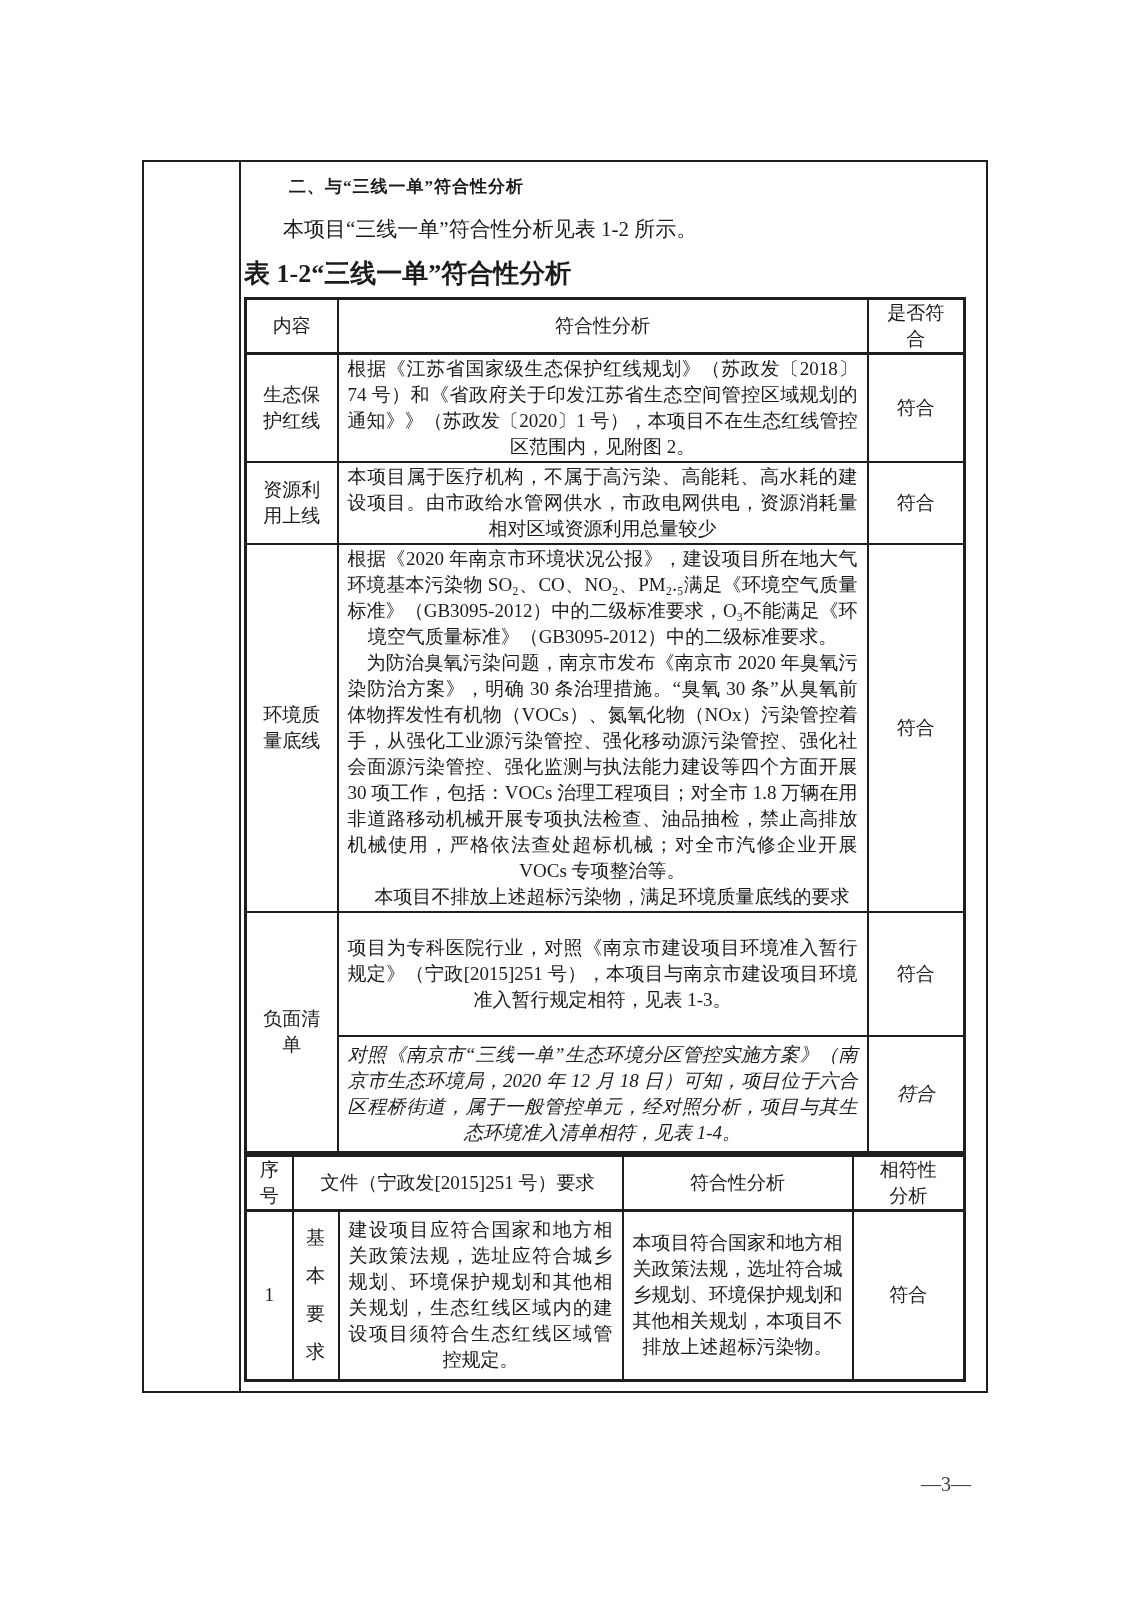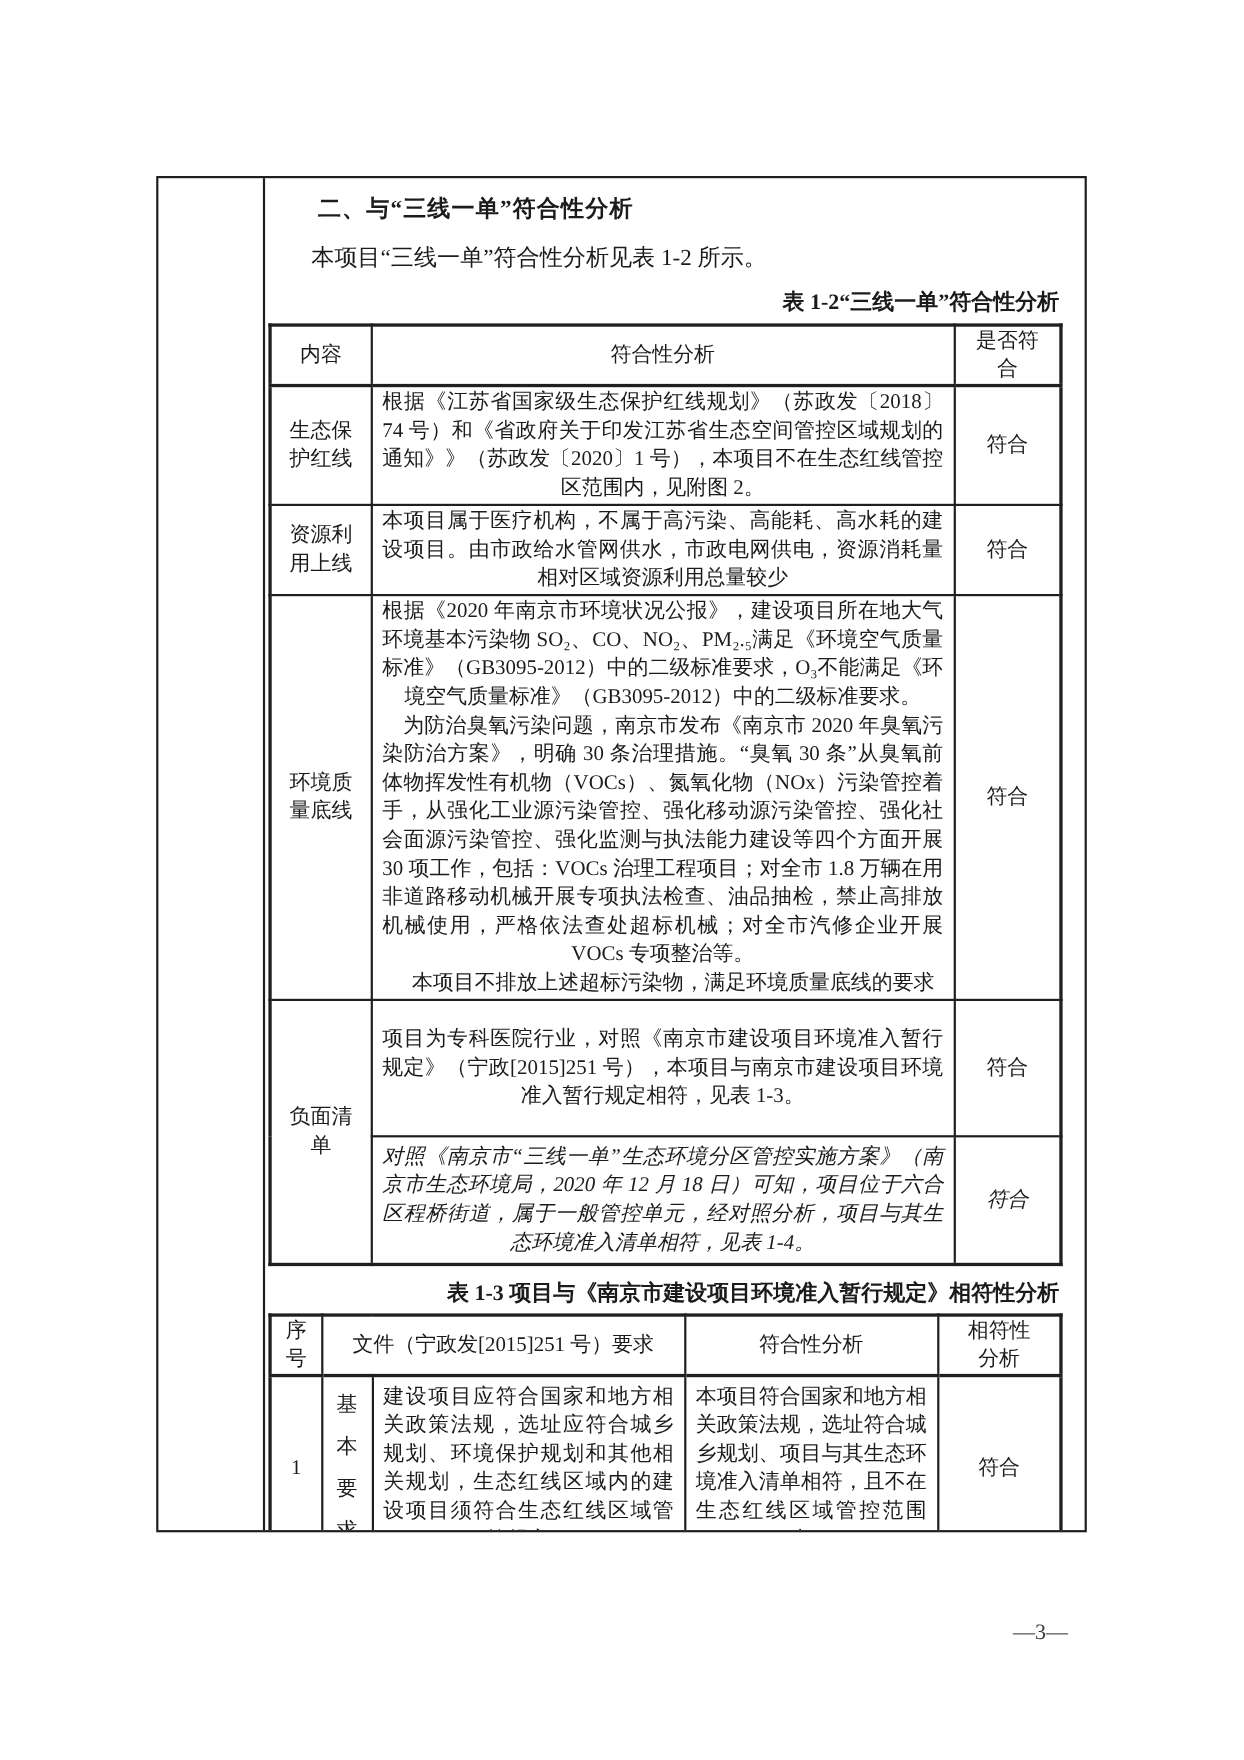--- a/index.html
+++ b/index.html
@@ -13,27 +13,27 @@
     position:absolute; left:142px; top:160px;
     width:842px; height:1229px;
     border:2px solid #1f1f1f;
     display:flex;
   }
   .left-col { width:95px; flex:none; border-right:2px solid #1f1f1f; }
   .content { flex:1; overflow:hidden; }
 
   .section-heading {
     margin:13px 0 0 48px;
-    font-size:21px; font-weight:bold; letter-spacing:1px;
+    font-size:17px; font-weight:bold; letter-spacing:1px;
   }
   .intro { margin:17px 0 0 42px; font-size:21px; }
 
   .tbl-title {
     width:719px; margin:13px 0 6px 3px;
-    text-align:right; font-weight:bold; font-size:20px;
+    text-align:left; font-weight:bold; font-size:26px;
   }
   .t13-title { margin-top:11px; margin-bottom:5px; }
 
   table {
     border-collapse:collapse; table-layout:fixed;
     width:719px; margin-left:3px;
     font-size:19px; line-height:26px;
   }
   table, td, th { border:2px solid #1f1f1f; }
   table { border-width:3px; }
@@ -126,21 +126,20 @@
       </tr>
       <tr class="h-r4b">
         <td class="analysis">
           <p>对照《南京市“三线一单”生态环境分区管控实施方案》（南京市生态环境局，2020 年 12 月 18 日）可知，项目位于六合区程桥街道，属于一般管控单元，经对照分析，项目与其生态环境准入清单相符，见表 1-4。</p>
         </td>
         <td class="center">符合</td>
       </tr>
     </tbody>
       </table>
 
-    <div class="tbl-title t13-title">表 1-3 项目与《南京市建设项目环境准入暂行规定》相符性分析</div>
 
     <table>
       <colgroup>
           <col style="width:47px">
           <col style="width:46px">
           <col style="width:284px">
           <col style="width:230px">
           <col style="width:112px">
         </colgroup>
       <tbody>
@@ -155,21 +154,21 @@
       <tr class="h-r13">
         <td class="center">1</td>
         <td class="vert-label">基
 本
 要
 求</td>
         <td class="analysis">
           <p>建设项目应符合国家和地方相关政策法规，选址应符合城乡规划、环境保护规划和其他相关规划，生态红线区域内的建设项目须符合生态红线区域管控规定。</p>
         </td>
         <td class="analysis">
-          <p>本项目符合国家和地方相关政策法规，选址符合城乡规划、项目与其生态环境准入清单相符，且不在生态红线区域管控范围内。</p>
+          <p>本项目符合国家和地方相关政策法规，选址符合城乡规划、环境保护规划和其他相关规划，本项目不排放上述超标污染物。</p>
         </td>
         <td class="center">符合</td>
       </tr>
     </tbody>
       </table>
 
   </div>
 </div>
 
 <div class="page-number">—3—</div>

